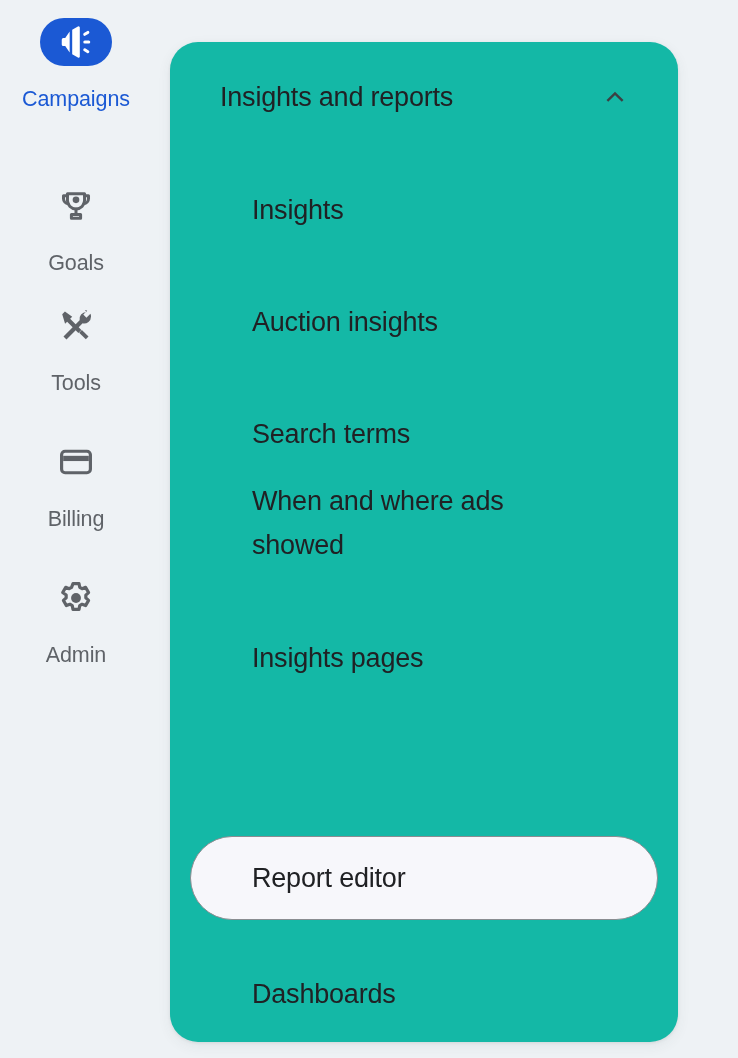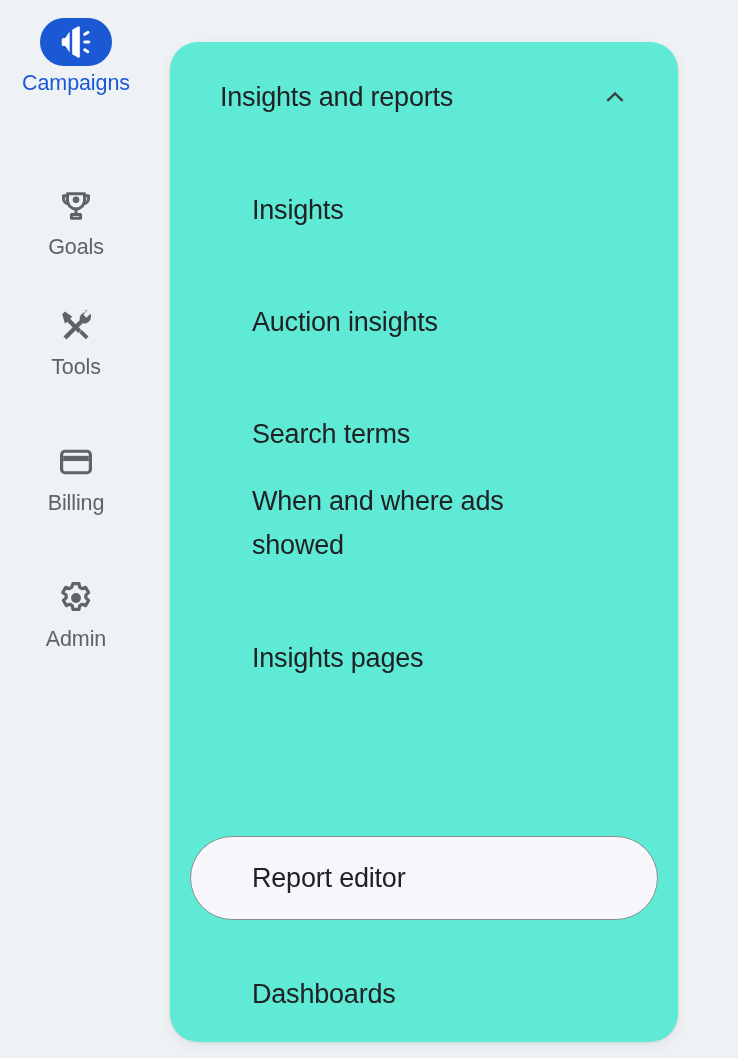--- a/index.html
+++ b/index.html
@@ -48,42 +48,42 @@
     align-items: center;
     justify-content: center;
     border-radius: 24px;
   }
   .rail-iconwrap.active {
     background: #1b59d4;
   }
   .rail-iconwrap svg { display: block; }
 
   .rail-label {
-    margin-top: 2px;
+    margin-top: 18px;
     font-size: 21.5px;
     line-height: 30px;
     letter-spacing: -0.1px;
     color: #5f6368;
     text-align: center;
     width: 108px;
     word-break: break-all;
     white-space: normal;
   }
   .rail-label.active {
     color: #1b59d4;
   }
 
   
   #flyout-panel {
     position: absolute;
     left: 170px;
     top: 42px;
     width: 508px;
     height: 1000px;
-    background: #5eead4;
+    background: #14b8a6;
     border-radius: 28px;
     box-shadow: 0 1px 3px rgba(60,64,67,0.10), 0 4px 14px rgba(60,64,67,0.07);
     overflow: hidden;
   }
 
   #panel-header {
     position: absolute;
     left: 0;
     top: 0;
     width: 508px;

